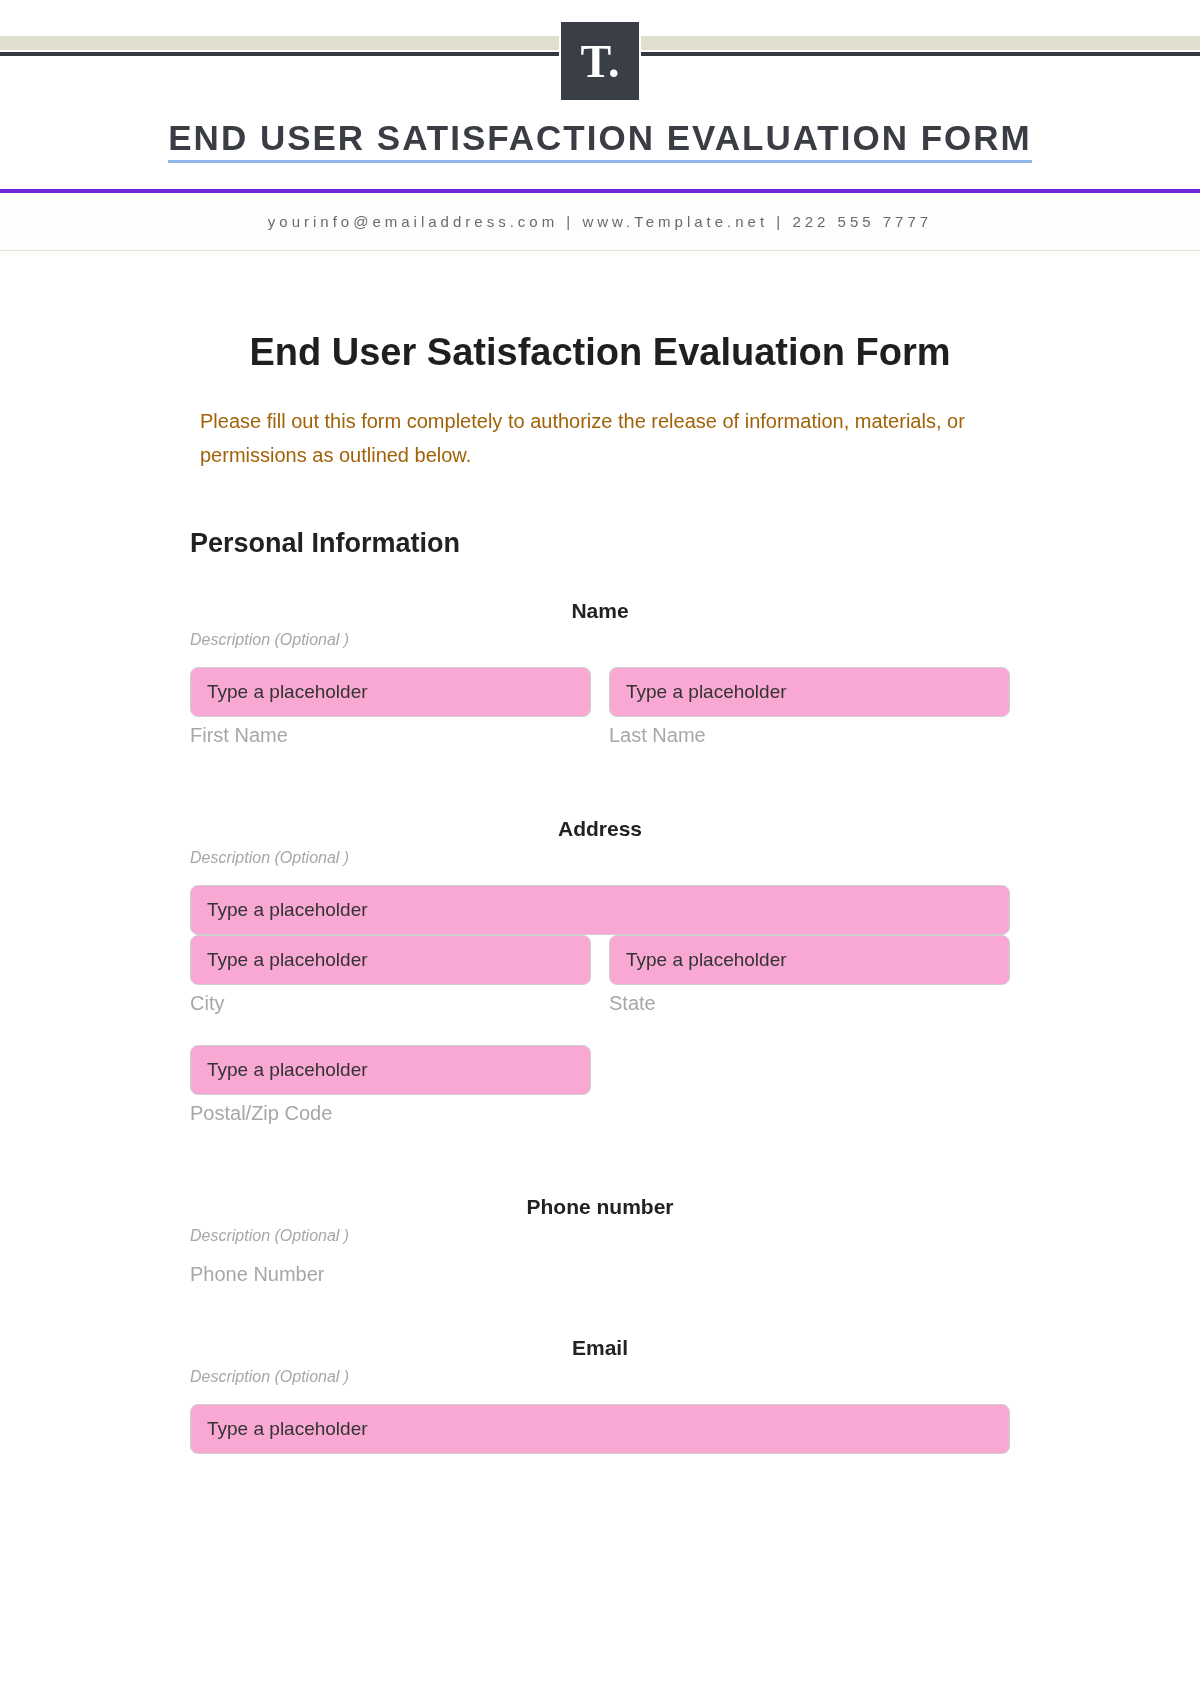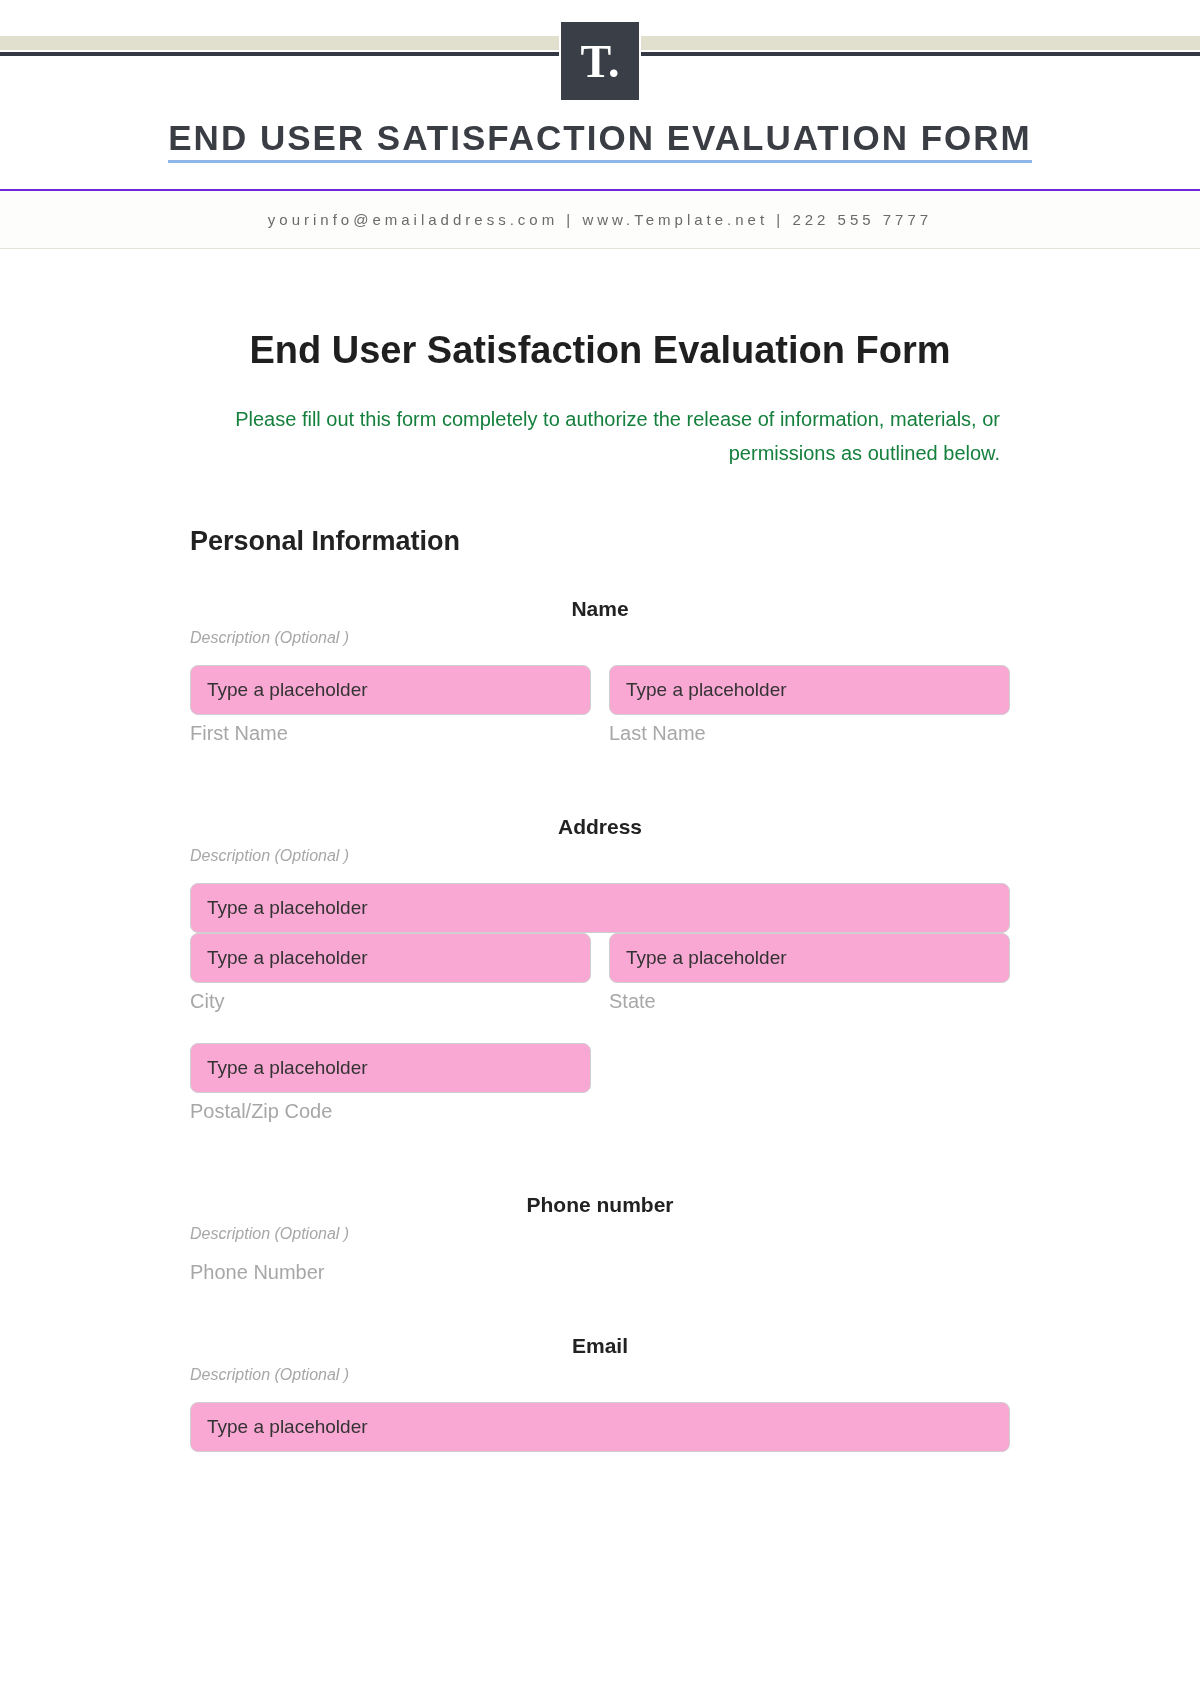--- a/index.html
+++ b/index.html
@@ -60,41 +60,41 @@
     color: #3a3d44;
     border-bottom: 3px solid #8fb6e8;
     padding-bottom: 2px;
   }
   .contact-bar {
     text-align: center;
     font-size: 15px;
     letter-spacing: 4px;
     color: #6a6a6a;
     padding: 20px 16px;
-    border-top: 2px solid #6d28d9;
+    border-top: 4px solid #6d28d9;
     border-bottom: 1px solid #e5e3d3;
     margin-top: 26px;
     background: #fdfdfb;
   }
   .content {
     max-width: 940px;
     margin: 0 auto;
     padding: 80px 60px 0 60px;
   }
   .page-title {
     font-size: 38px;
     font-weight: 700;
     text-align: center;
     color: #1f1f1f;
     margin-bottom: 30px;
   }
   .page-desc {
     font-size: 20px;
-    text-align: right;
-    color: #15803d;
+    text-align: left;
+    color: #a16207;
     line-height: 1.7;
     margin-bottom: 56px;
     padding: 0 10px;
   }
   .section-heading {
     font-size: 27px;
     font-weight: 700;
     color: #222;
     margin-bottom: 40px;
   }

